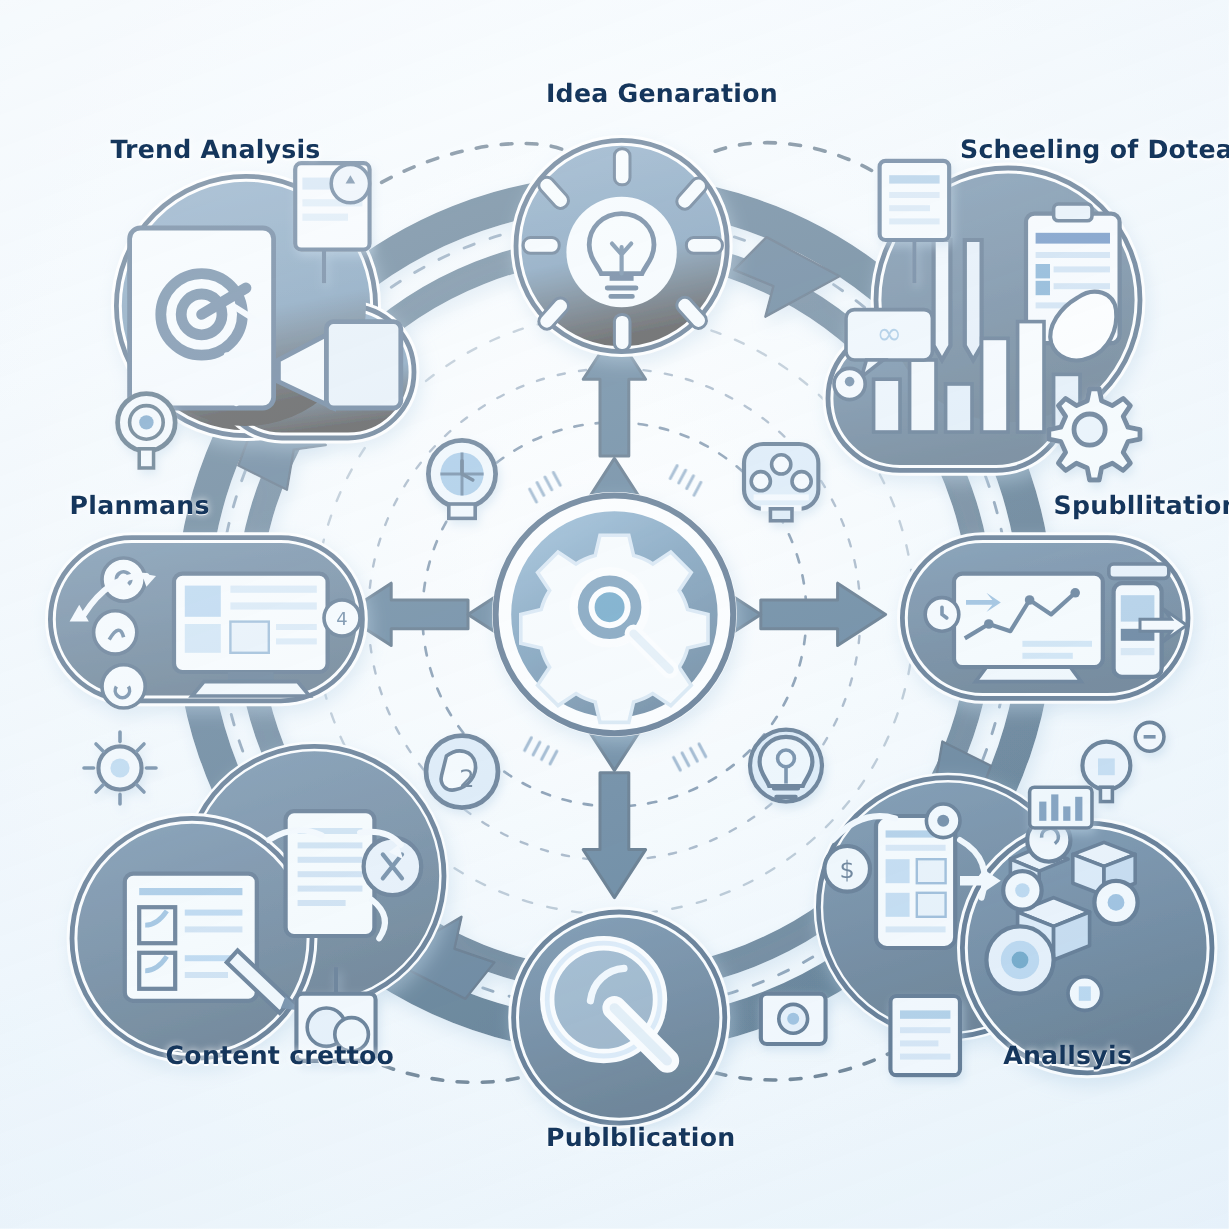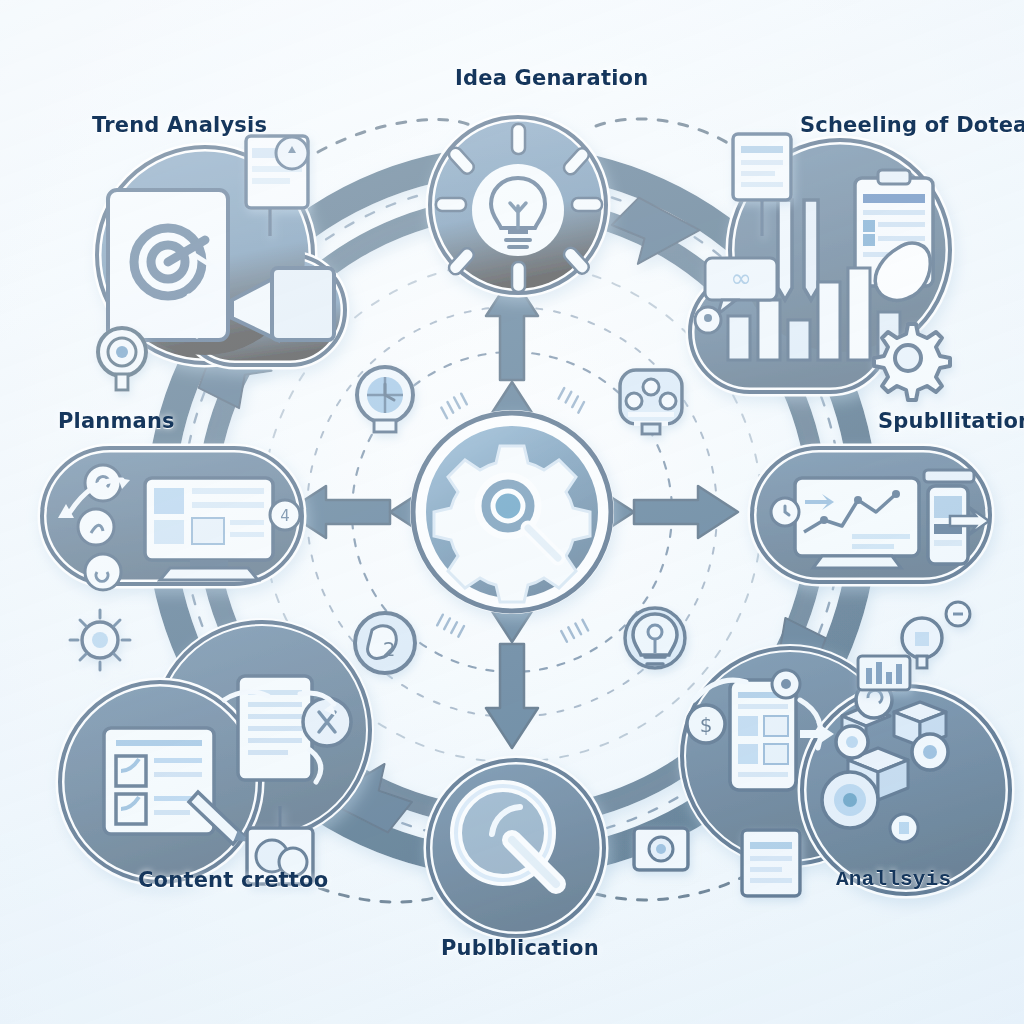--- a/index.html
+++ b/index.html
@@ -532,16 +532,16 @@
       <rect x="750" y="878" width="42" height="5" fill="#c6dcf0"></rect>
     </g>
   </svg>
 
   <div class="lbl" style="left:92px;  top:113px;">Trend Analysis</div>
   <div class="lbl" style="left:455px; top:66px;">Idea Genaration</div>
   <div class="lbl" style="left:800px; top:113px;">Scheeling of Dotea</div>
   <div class="lbl" style="left:58px;  top:409px;text-align:right;">Planmans</div>
   <div class="lbl" style="left:878px; top:409px;">Spubllitation</div>
   <div class="lbl" style="left:98px;  top:868px;margin-left:40px;">Content crettoo</div>
-  <div class="lbl" style="left:441px; top:936px;text-align:right;">Publblication</div>
-  <div class="lbl" style="left:836px; top:868px;font-family:Liberation Mono, monospace;">Anallsyis</div>
+  <div class="lbl" style="left:455px; top:936px;text-align:right;">Publblication</div>
+  <div class="lbl" style="left:836px; top:868px;">Anallsyis</div>
 
 </div>
 
 </body></html>

